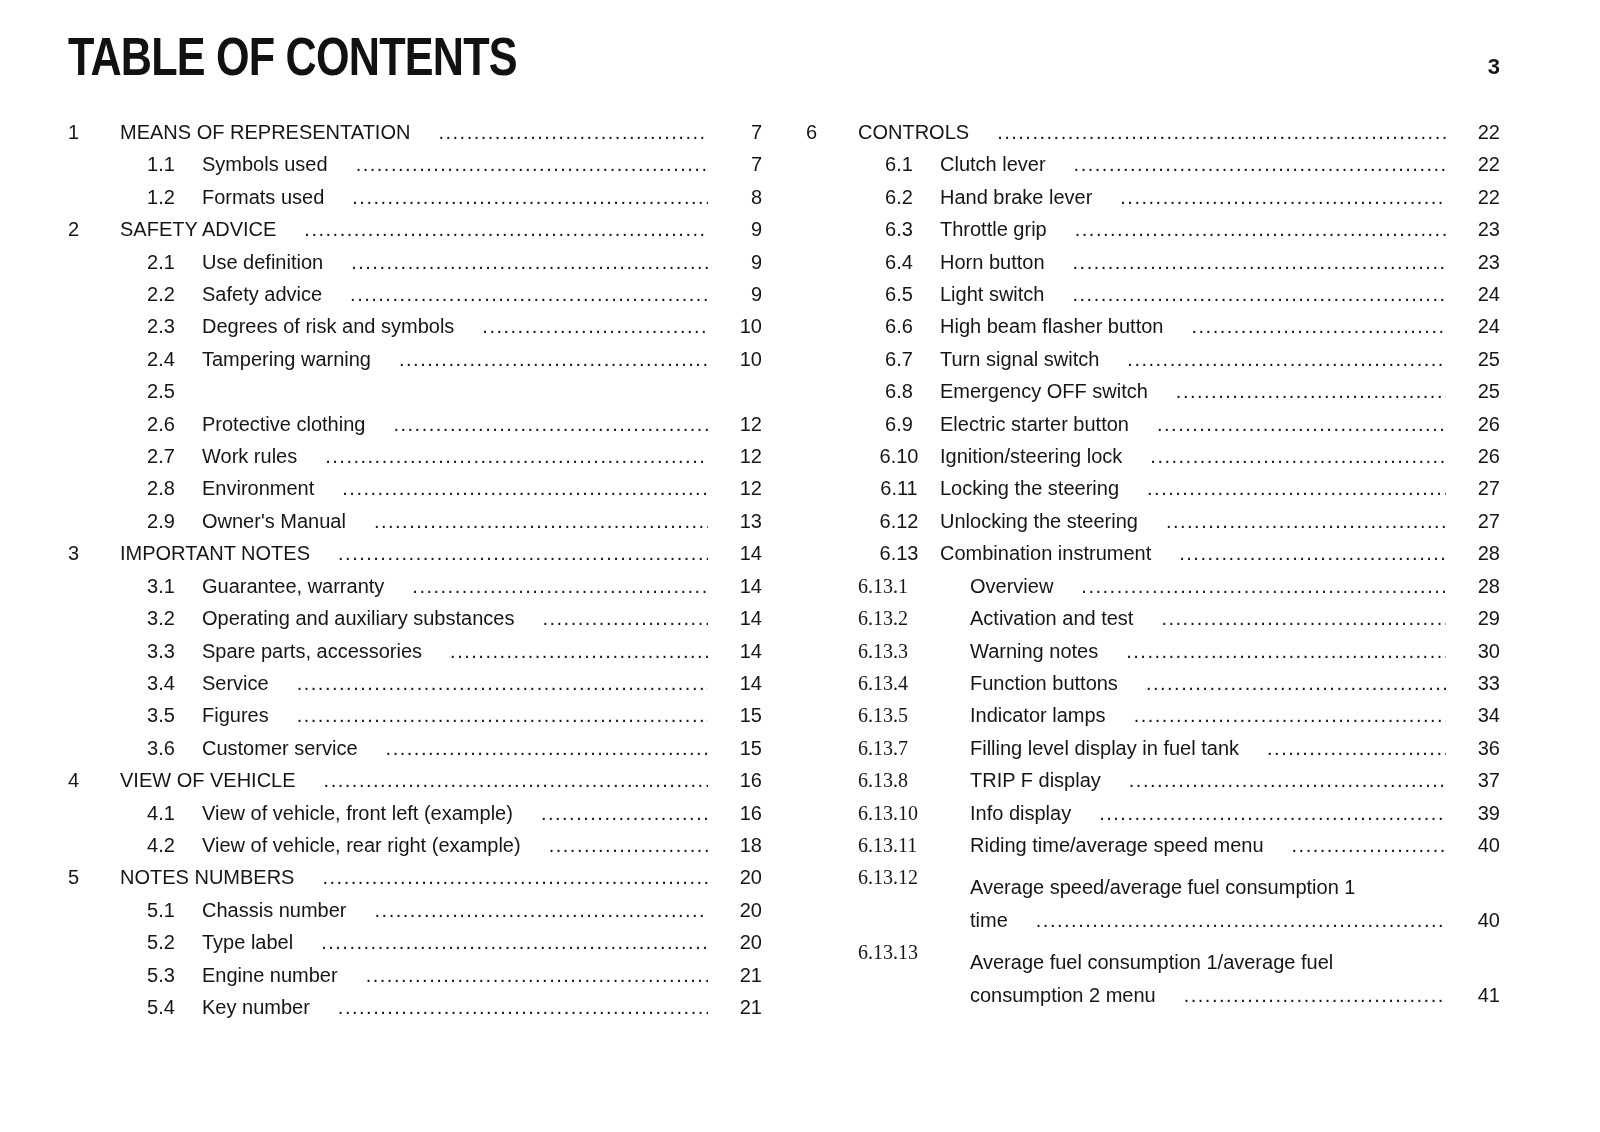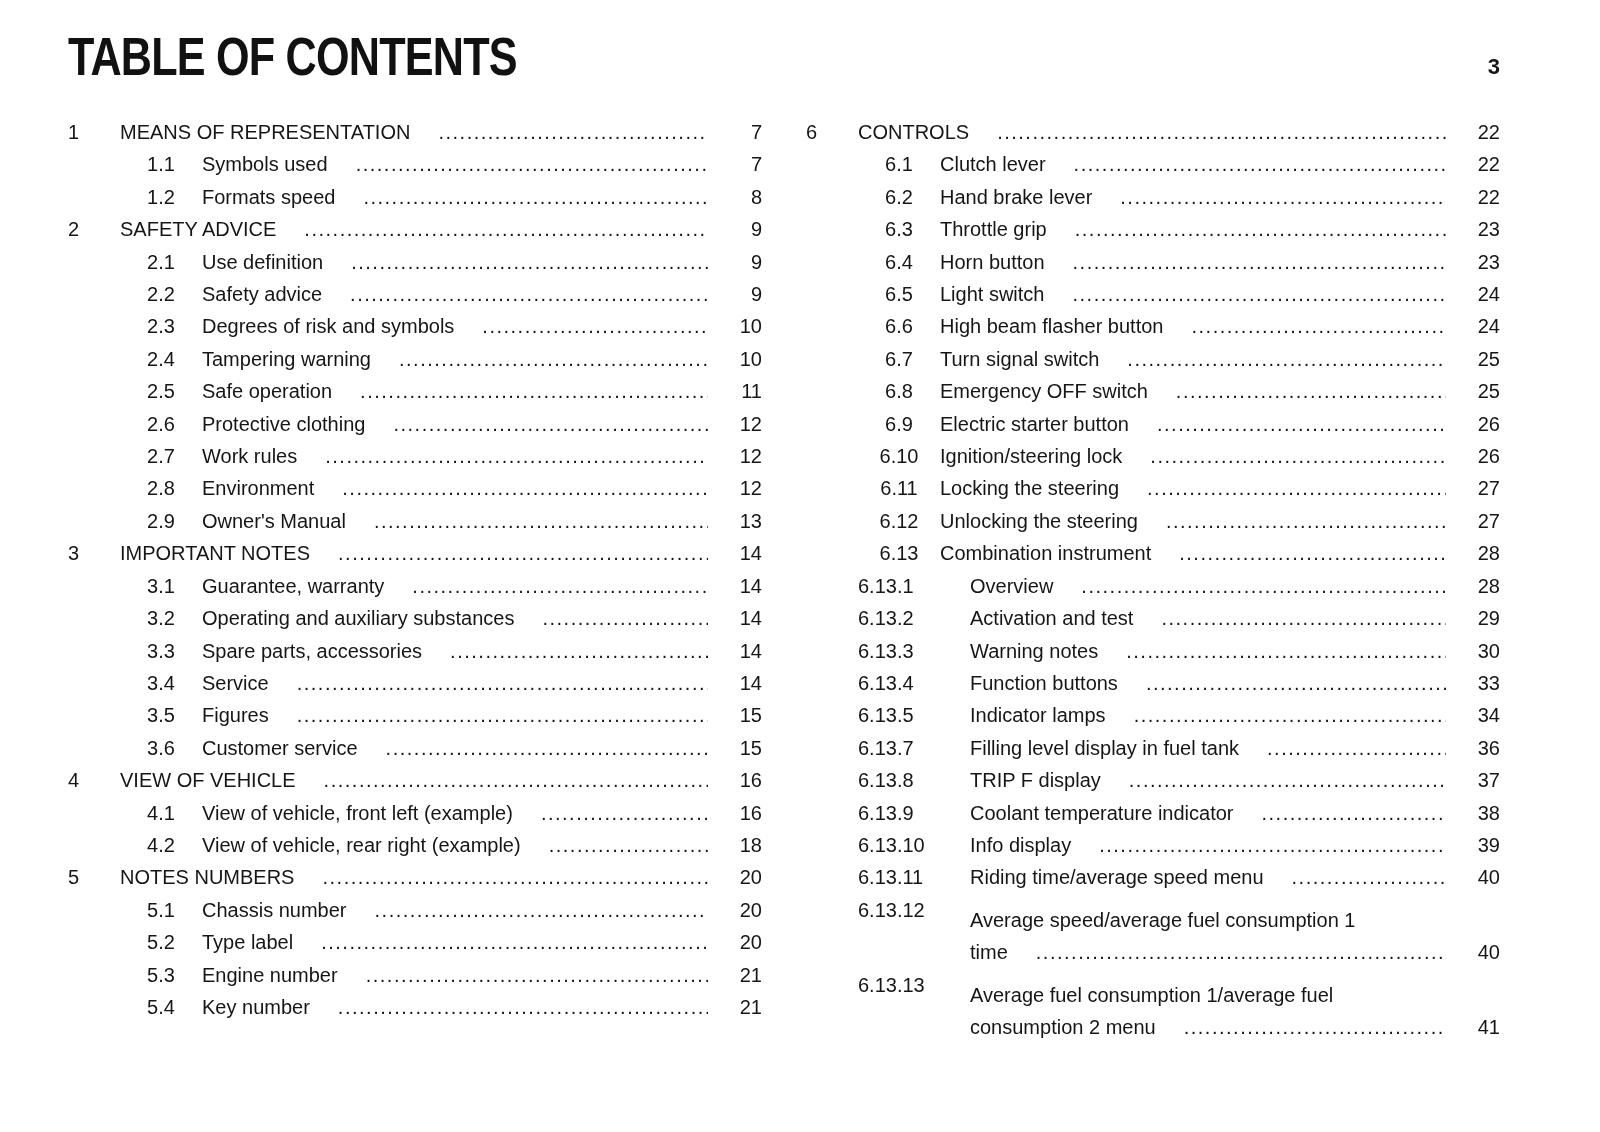--- a/index.html
+++ b/index.html
@@ -50,21 +50,21 @@
   .toc-entry {
     display: flex;
     font-size: 20px;
     line-height: 32.4px;
   }
   .num { flex: 0 0 auto; }
   .level-0 .num { width: 52px; }
   .level-1 { padding-left: 52px; }
   .level-1 .num { width: 82px; text-align: center; }
   .level-2 { padding-left: 52px; }
-  .level-2 .num { width: 112px; }
+  .level-2 .num { width: 112px; font-family: Liberation Serif, serif; }
 
   .entry-body { flex: 1 1 auto; min-width: 0; }
   .pre-line { white-space: nowrap; margin-top: 10px; }
   .last-line { display: flex; gap: 24px; }
   .label { white-space: nowrap; flex: 0 0 auto; }
   .dots {
     flex: 1 1 auto;
     overflow: hidden;
     white-space: nowrap;
     letter-spacing: 1.5px;
@@ -109,21 +109,21 @@
         <span class="dots"></span>
         <span class="pg">7</span>
       </div>
     </div>
   </div>
 
   <div class="toc-entry level-1">
     <div class="num">1.2</div>
     <div class="entry-body">
       <div class="last-line">
-        <span class="label">Formats speed</span>
+        <span class="label">Formats used</span>
         <span class="dots"></span>
         <span class="pg">8</span>
       </div>
     </div>
   </div>
 
   <div class="toc-entry level-0">
     <div class="num">2</div>
     <div class="entry-body">
       <div class="last-line">
@@ -173,27 +173,20 @@
       <div class="last-line">
         <span class="label">Tampering warning</span>
         <span class="dots"></span>
         <span class="pg">10</span>
       </div>
     </div>
   </div>
 
   <div class="toc-entry level-1">
     <div class="num">2.5</div>
-    <div class="entry-body">
-      <div class="last-line">
-        <span class="label">Safe operation</span>
-        <span class="dots"></span>
-        <span class="pg">11</span>
-      </div>
-    </div>
   </div>
 
   <div class="toc-entry level-1">
     <div class="num">2.6</div>
     <div class="entry-body">
       <div class="last-line">
         <span class="label">Protective clothing</span>
         <span class="dots"></span>
         <span class="pg">12</span>
       </div>
@@ -624,30 +617,20 @@
     <div class="num">6.13.8</div>
     <div class="entry-body">
       <div class="last-line">
         <span class="label">TRIP F display</span>
         <span class="dots"></span>
         <span class="pg">37</span>
       </div>
     </div>
   </div>
 
-  <div class="toc-entry level-2">
-    <div class="num">6.13.9</div>
-    <div class="entry-body">
-      <div class="last-line">
-        <span class="label">Coolant temperature indicator</span>
-        <span class="dots"></span>
-        <span class="pg">38</span>
-      </div>
-    </div>
-  </div>
 
   <div class="toc-entry level-2">
     <div class="num">6.13.10</div>
     <div class="entry-body">
       <div class="last-line">
         <span class="label">Info display</span>
         <span class="dots"></span>
         <span class="pg">39</span>
       </div>
     </div>

